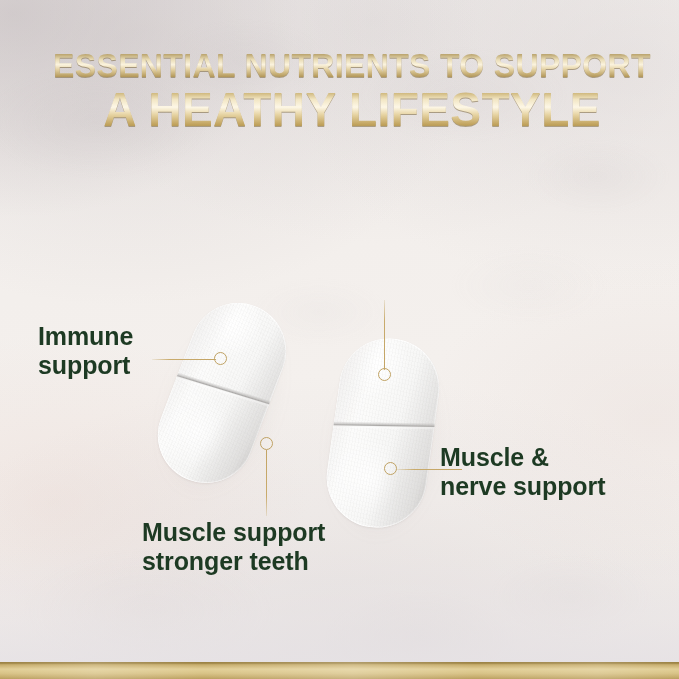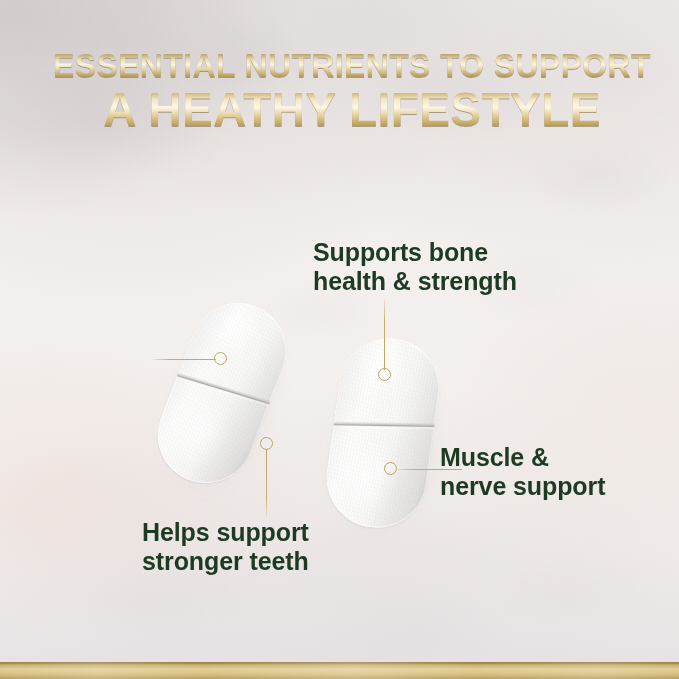--- a/index.html
+++ b/index.html
@@ -286,33 +286,33 @@
     <div class="pill" id="pill-right">
       <div class="pill-hi"></div>
       <div class="pill-grain"></div>
       <div class="pill-score"></div>
       <div class="pill-edge"></div>
     </div>
   </div>
 
   <div class="leader" id="leader-immune"></div>
   <div class="marker" id="marker-immune"></div>
+  <div class="callout-label" id="label-immune">Immune
+support</div>
 
   <div class="leader vert" id="leader-bone"></div>
   <div class="marker" id="marker-bone"></div>
-  <div class="callout-label" id="label-bone">Supports bone
-health &amp; strength</div>
 
   <div class="leader" id="leader-muscle"></div>
   <div class="marker" id="marker-muscle"></div>
   <div class="callout-label" id="label-muscle">Muscle &amp;
 nerve support</div>
 
   <div class="leader vert-up" id="leader-teeth"></div>
   <div class="marker" id="marker-teeth"></div>
-  <div class="callout-label" id="label-teeth">Helps support
+  <div class="callout-label" id="label-teeth">Muscle support
 stronger teeth</div>
 
   <div class="gold-bar">
     <div class="gold-bar-sheen"></div>
   </div>
 
 </div>
 
 </body></html>

